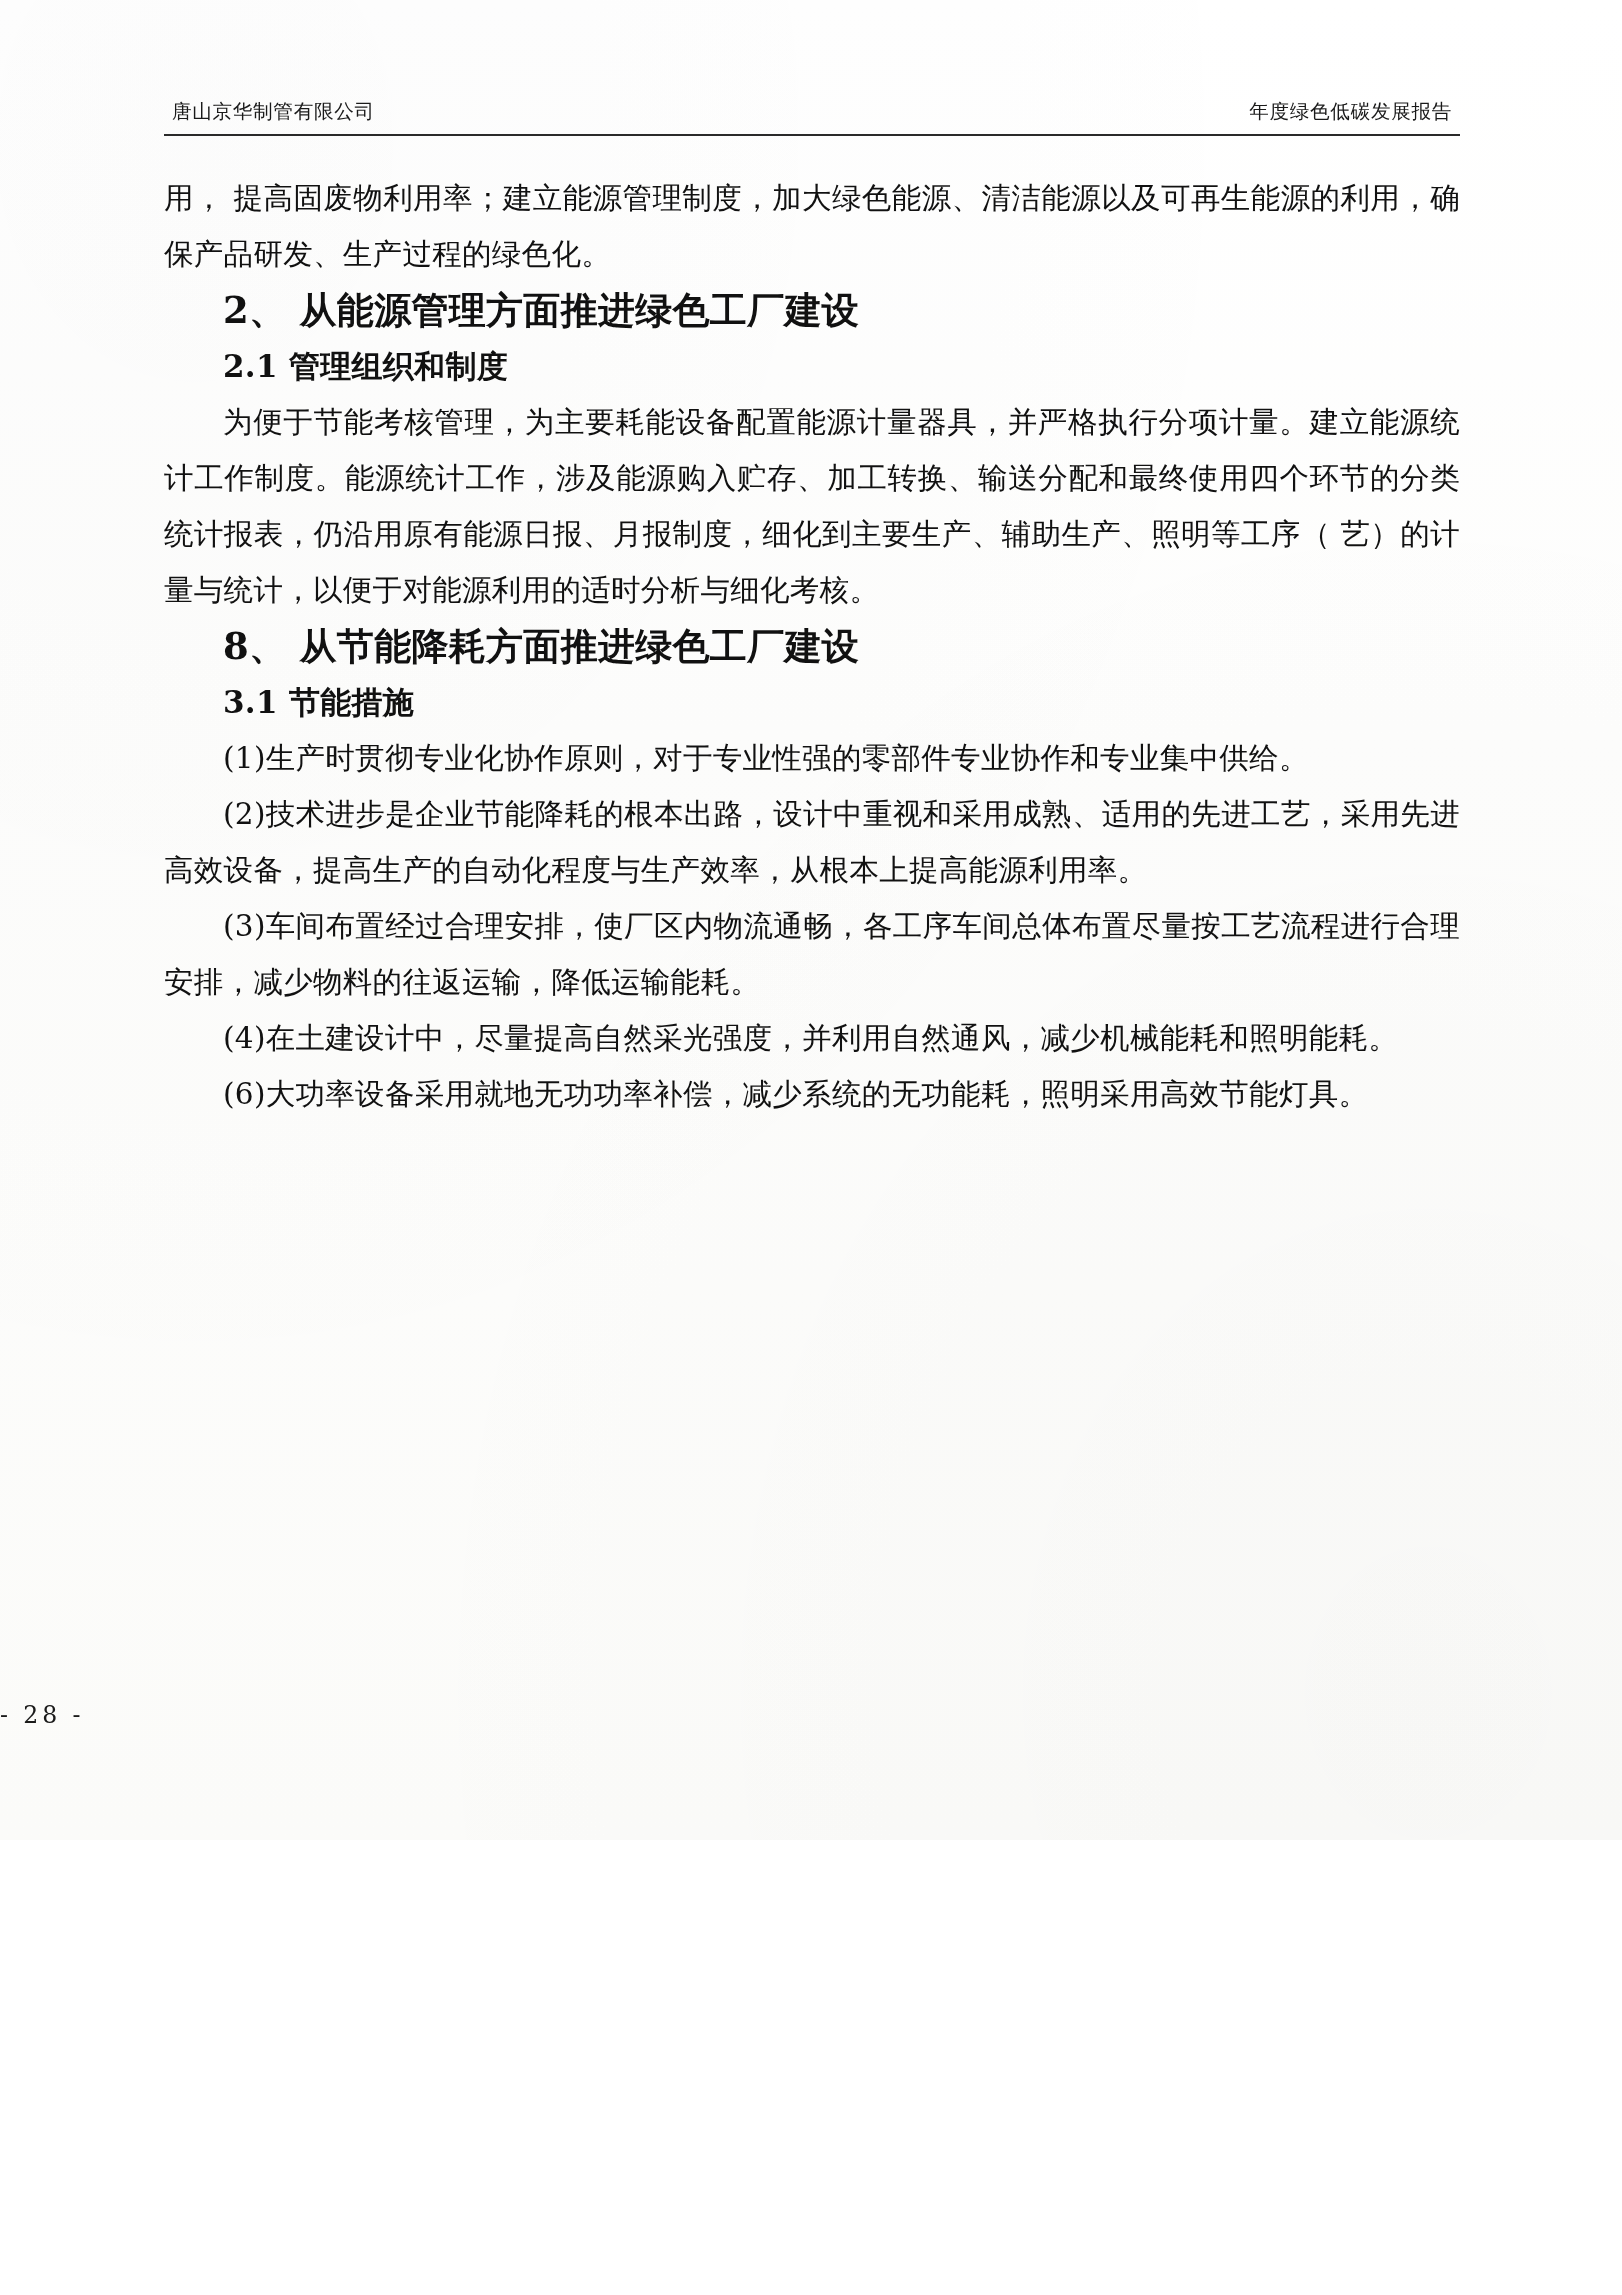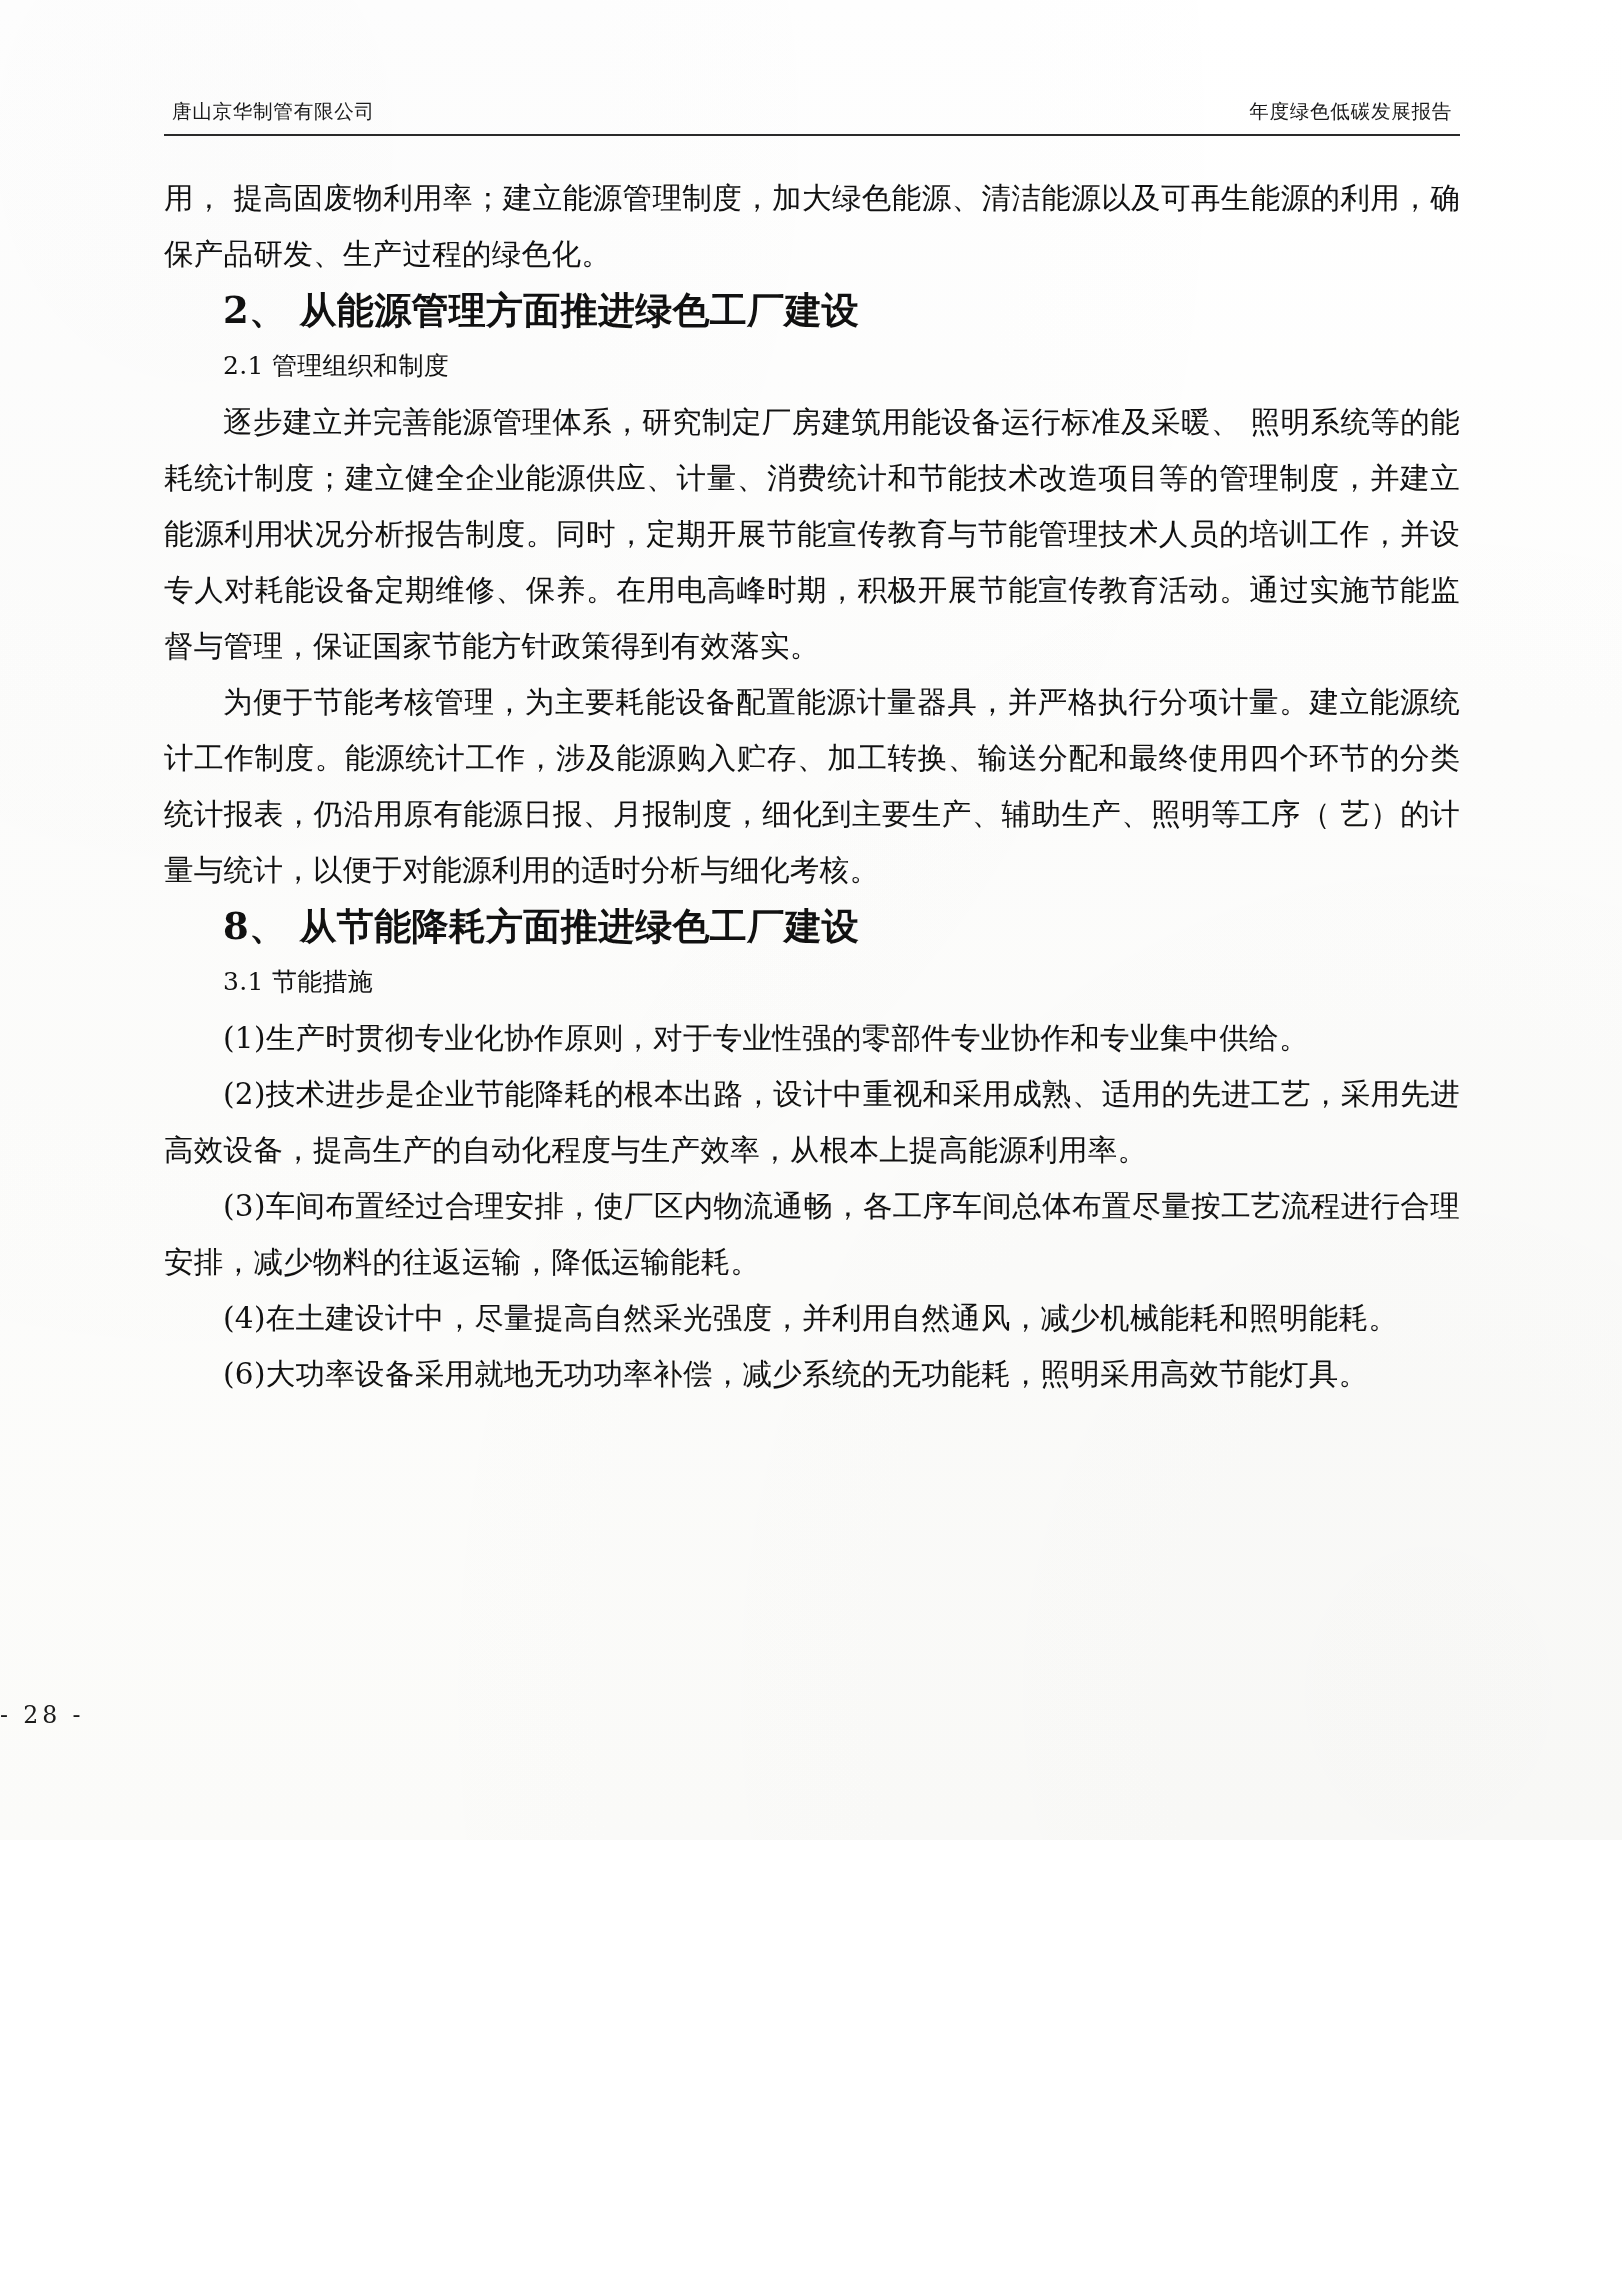--- a/index.html
+++ b/index.html
@@ -62,23 +62,23 @@
   .indent-sm {
     text-indent: 59px;
   }
   .heading-num {
     font-weight: bold;
     text-indent: 59px;
     font-size: 37px;
     line-height: 56px;
   }
   .heading-sub {
-    font-weight: normal;
+    font-weight: bold;
     text-indent: 59px;
-    font-size: 25px;
+    font-size: 31px;
     line-height: 56px;
   }
   .footer {
     position: absolute;
     left: 0;
     right: 0;
     bottom: 111px;
     font-size: 23.6px;
     letter-spacing: 3.9px;
     color: #1a1a1a;
@@ -100,21 +100,20 @@
     <div class="header-rule"></div>
 
     <div class="body-text">
 
       <p>用， 提高固废物利用率；建立能源管理制度，加大绿色能源、清洁能源以及可再生能源的利用，确保产品研发、生产过程的绿色化。</p>
 
       <p class="heading-num">2、 从能源管理方面推进绿色工厂建设</p>
 
       <p class="heading-sub">2.1 管理组织和制度</p>
 
-      <p class="indent">逐步建立并完善能源管理体系，研究制定厂房建筑用能设备运行标准及采暖、 照明系统等的能耗统计制度；建立健全企业能源供应、计量、消费统计和节能技术改造项目等的管理制度，并建立能源利用状况分析报告制度。同时，定期开展节能宣传教育与节能管理技术人员的培训工作，并设专人对耗能设备定期维修、保养。在用电高峰时期，积极开展节能宣传教育活动。通过实施节能监督与管理，保证国家节能方针政策得到有效落实。</p>
 
 
       <p class="indent">为便于节能考核管理，为主要耗能设备配置能源计量器具，并严格执行分项计量。建立能源统计工作制度。能源统计工作，涉及能源购入贮存、加工转换、输送分配和最终使用四个环节的分类统计报表，仍沿用原有能源日报、月报制度，细化到主要生产、辅助生产、照明等工序（ 艺）的计量与统计，以便于对能源利用的适时分析与细化考核。</p>
 
       <p class="heading-num">8、 从节能降耗方面推进绿色工厂建设</p>
 
       <p class="heading-sub">3.1 节能措施</p>
 
       <p class="indent-sm">(1)生产时贯彻专业化协作原则，对于专业性强的零部件专业协作和专业集中供给。</p>
 

